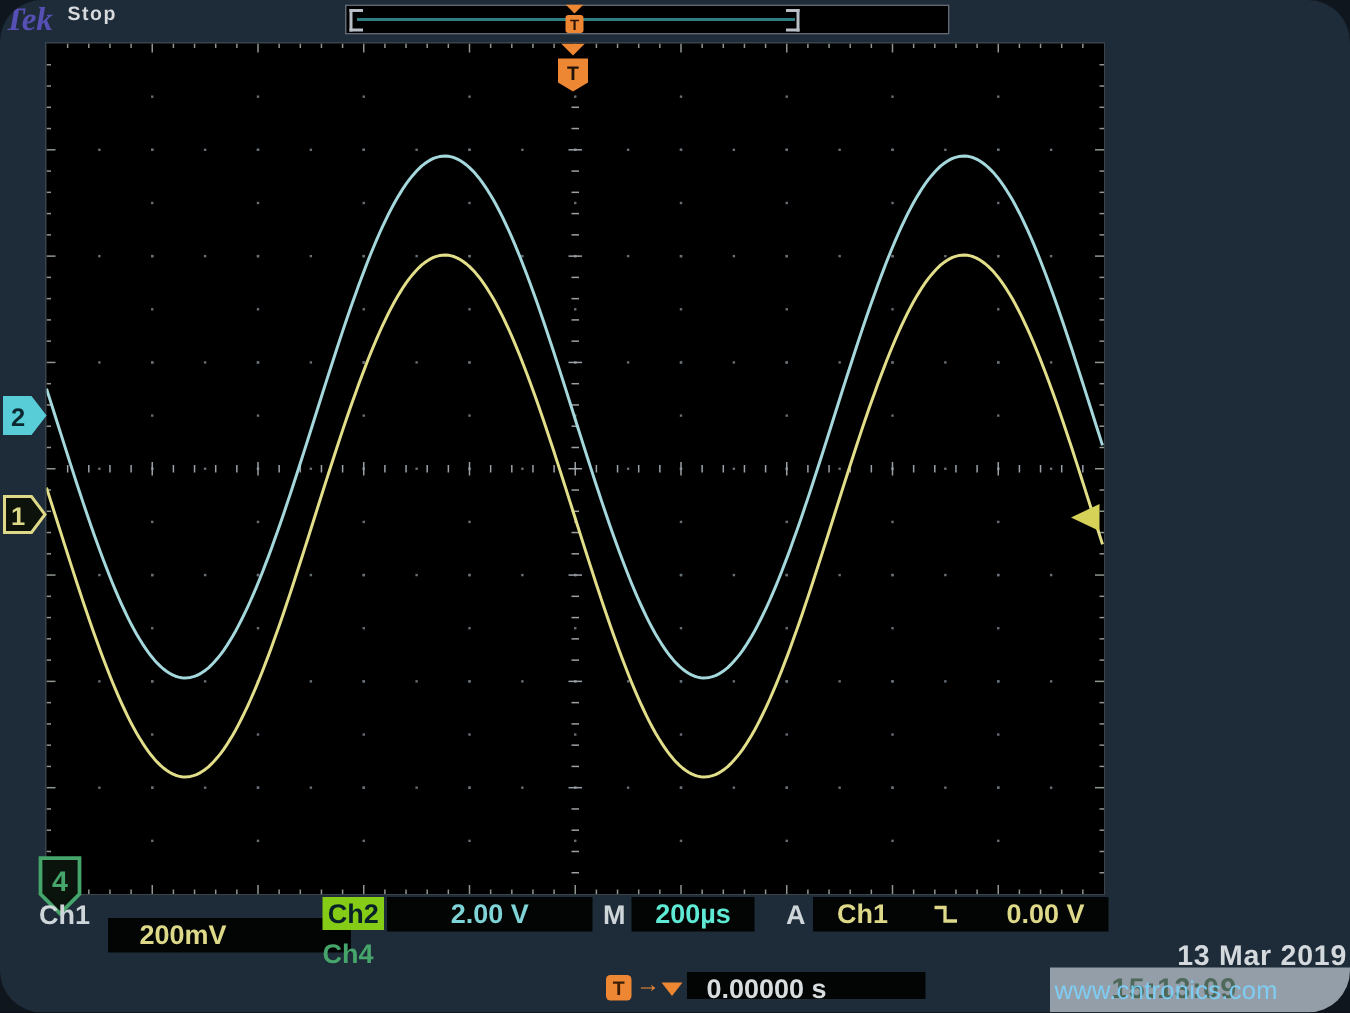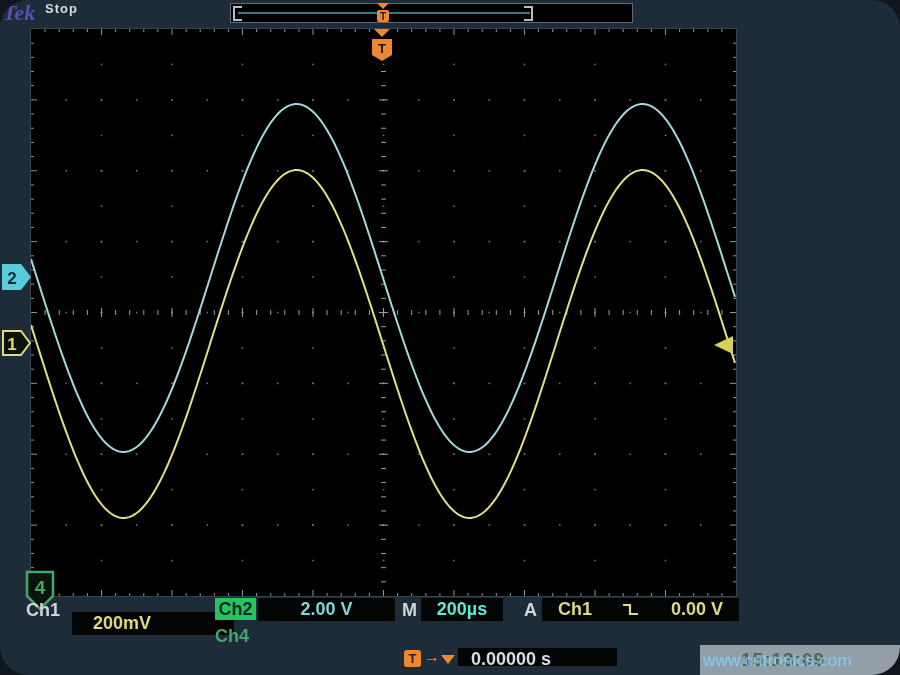--- a/index.html
+++ b/index.html
@@ -21,21 +21,21 @@
   .mk{width:30px;height:28px;}
   .mk2{left:2px;top:263px;}
   .mk1{left:2px;top:329px;}
   .mk4{left:24px;top:570px;width:32px;height:42px;}
   .trig-arrow{left:712px;top:335px;width:22px;height:20px;}
   
   .lbl{font-size:18px;font-weight:bold;color:#cfd6da;}
   .box{background:#020503;height:23px;line-height:23px;font-size:18px;font-weight:bold;}
   .ch1-lbl{left:26px;top:600px;}
   .box-ch1{left:72px;top:612px;width:141px;padding-left:21px;color:#ded989;}
-  .ch2-tab{left:215px;top:598px;width:41px;height:22px;line-height:22px;background:#22c55e;
+  .ch2-tab{left:215px;top:598px;width:41px;height:22px;line-height:22px;background:#84cc16;
            color:#09222a;font-size:18px;font-weight:bold;text-align:center;}
   .box-ch2{left:258px;top:598px;width:137px;text-align:center;color:#7fd4d8;}
   .m-lbl{left:402px;top:600px;}
   .box-m{left:421px;top:598px;width:82px;text-align:center;color:#5eead4;}
   .a-lbl{left:524px;top:600px;}
   .box-a{left:542px;top:598px;width:197px;color:#ded989;display:flex;align-items:center;
          justify-content:space-between;padding:0 16px;box-sizing:border-box;}
   .ch4-lbl{left:215px;top:626px;color:#46a56a;}
   .box-ch4{left:258px;top:624px;width:140px;text-align:center;color:#46a56a;}
   .t-icon{left:404px;top:650px;width:17px;height:17px;background:#ed8733;border-radius:3px;
@@ -648,17 +648,18 @@
     <span>0.00 V</span>
   </div>
 
   <span class="abs lbl ch4-lbl">Ch4</span>
 
   <div class="abs t-icon">T</div>
   <span class="abs t-arrow">→</span>
   <div class="abs t-tri"></div>
   <div class="abs box box-delay">0.00000 s</div>
 
+  <div class="abs datetime">13 Mar 2019</div>
   <div class="abs wm-band"></div>
   <span class="abs time-txt">15:13:09</span>
   <span class="abs wm-txt">www.cntronics.com</span>
 
 </div>
 
 </body></html>

